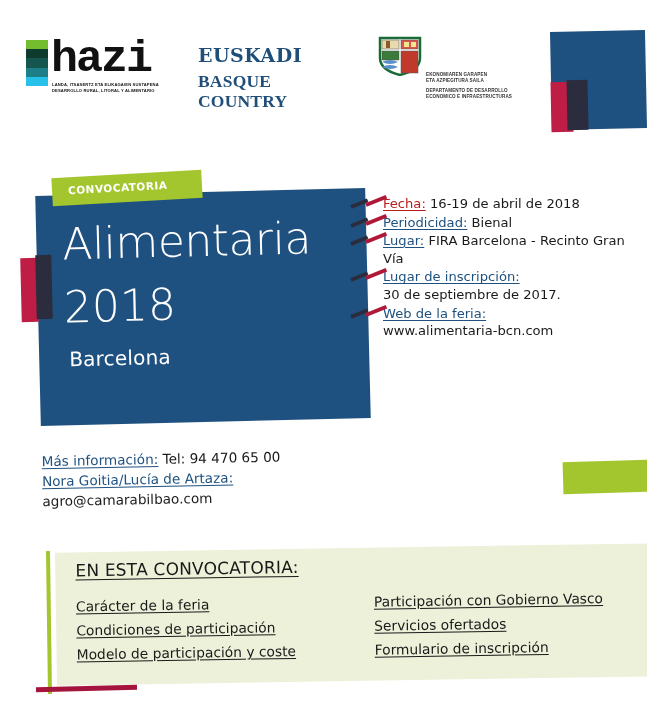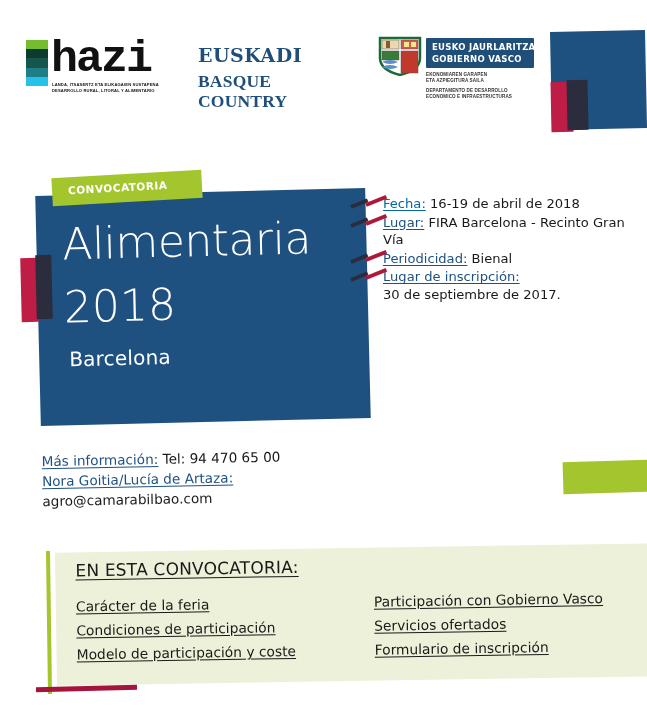--- a/index.html
+++ b/index.html
@@ -132,21 +132,21 @@
   }
   .info-item { position:relative; margin-bottom:1px; }
   .info-text {
     font-family:"DejaVu Sans", sans-serif; font-size:13.1px;
     line-height:17.6px; color:#1a1a1a; font-weight:400;
   }
   .info-label {
     color:#1f5180; text-decoration:underline;
     text-underline-offset:2px;
   }
-  .info-label.red { color:#0369a1;text-align:center; }
+  .info-label.red { color:#b91c1c;text-align:center; }
 
   
   .bullet {
     position:absolute; width:36px; height:10px; pointer-events:none;
   }
   .bullet i {
     position:absolute; display:block; height:4px; border-radius:0;
   }
   .bullet i.navy { background:#2b2c3d; width:18px; left:0; top:6px; transform:rotate(-22deg); transform-origin:left center; }
   .bullet i.red  { background:#b01838; width:22px; left:15px; top:4px; transform:rotate(-22deg); transform-origin:left center; }
@@ -229,24 +229,20 @@
         <rect x="4" y="4" width="17" height="9" fill="#e8d9b0" stroke="#555" stroke-width="0.5"></rect>
         <rect x="23" y="4" width="17" height="9" fill="#d9534f" stroke="#555" stroke-width="0.5"></rect>
         <rect x="4" y="15" width="17" height="9" fill="#3a7a3a" stroke="#555" stroke-width="0.5"></rect>
         <rect x="23" y="15" width="17" height="22" fill="#c0392b" stroke="#555" stroke-width="0.5"></rect>
         <path d="M4 26 Q12 22 20 26 Q12 30 4 26 Z" fill="#5b8fc9"></path>
         <path d="M4 31 Q12 27 20 31 Q12 35 4 31 Z" fill="#5b8fc9"></path>
         <rect x="8" y="5" width="4" height="7" fill="#8b5a2b"></rect>
         <rect x="26" y="6" width="5" height="5" fill="#f0e68c"></rect>
         <rect x="33" y="6" width="5" height="5" fill="#f0e68c"></rect>
       </svg>
-      <div class="gv-band">
-        <span class="gv-band-t1">EUSKO JAURLARITZA</span>
-        <span class="gv-band-t2">GOBIERNO VASCO</span>
-      </div>
       <div class="gv-dept">
         <div>EKONOMIAREN GARAPEN</div>
         <div>ETA AZPIEGITURA SAILA</div>
         <div class="es">DEPARTAMENTO DE DESARROLLO</div>
         <div>ECONOMICO E INFRAESTRUCTURAS</div>
       </div>
     </div>
 
     <div class="deco-sq-blue"></div>
     <div class="deco-sq-red"></div>
@@ -275,39 +271,48 @@
       <div class="info-text">
         <span class="info-label red">Fecha:</span><span> 16-19 de abril de 2018</span>
       </div>
     </div>
     <div class="info-item">
       <span class="bullet" style="left:-32px; top:4px;">
           <i class="navy"></i>
           <i class="red"></i>
         </span>
       <div class="info-text">
+        <span class="info-label">Periodicidad:</span><span> Bienal</span>
+      </div>
+    </div>
+    <div class="info-item">
+      <span class="bullet" style="left:-32px; top:4px;">
+          <i class="navy"></i>
+          <i class="red"></i>
+        </span>
+      <div class="info-text">
         <span class="info-label">Lugar:</span><span> FIRA Barcelona - Recinto Gran Vía</span>
       </div>
     </div>
     <div class="info-item">
       <span class="bullet" style="left:-32px; top:4px;">
           <i class="navy"></i>
           <i class="red"></i>
         </span>
       <div class="info-text">
-        <span class="info-label">Periodicidad:</span><span> Bienal</span>
-      </div>
-    </div>
-    <div class="info-item">
-      <span class="bullet" style="left:-32px; top:4px;">
-          <i class="navy"></i>
-          <i class="red"></i>
-        </span>
-      <div class="info-text">
         <span class="info-label">Lugar de inscripción:</span><br><span> 30 de septiembre de 2017.</span>
+      </div>
+    </div>
+    <div class="info-item">
+      <span class="bullet" style="left:-32px; top:4px;">
+          <i class="navy"></i>
+          <i class="red"></i>
+        </span>
+      <div class="info-text">
+        <span class="info-label">Web de la feria:</span><br><span> www.alimentaria-bcn.com</span>
       </div>
     </div>
   </div>
 
   <div class="contact">
     <div>
       <span class="lbl">Más información:</span><span> Tel: 94 470 65 00</span>
     </div>
     <div class="lbl">Nora Goitia/Lucía de Artaza:</div>
     <div>agro@camarabilbao.com</div>

